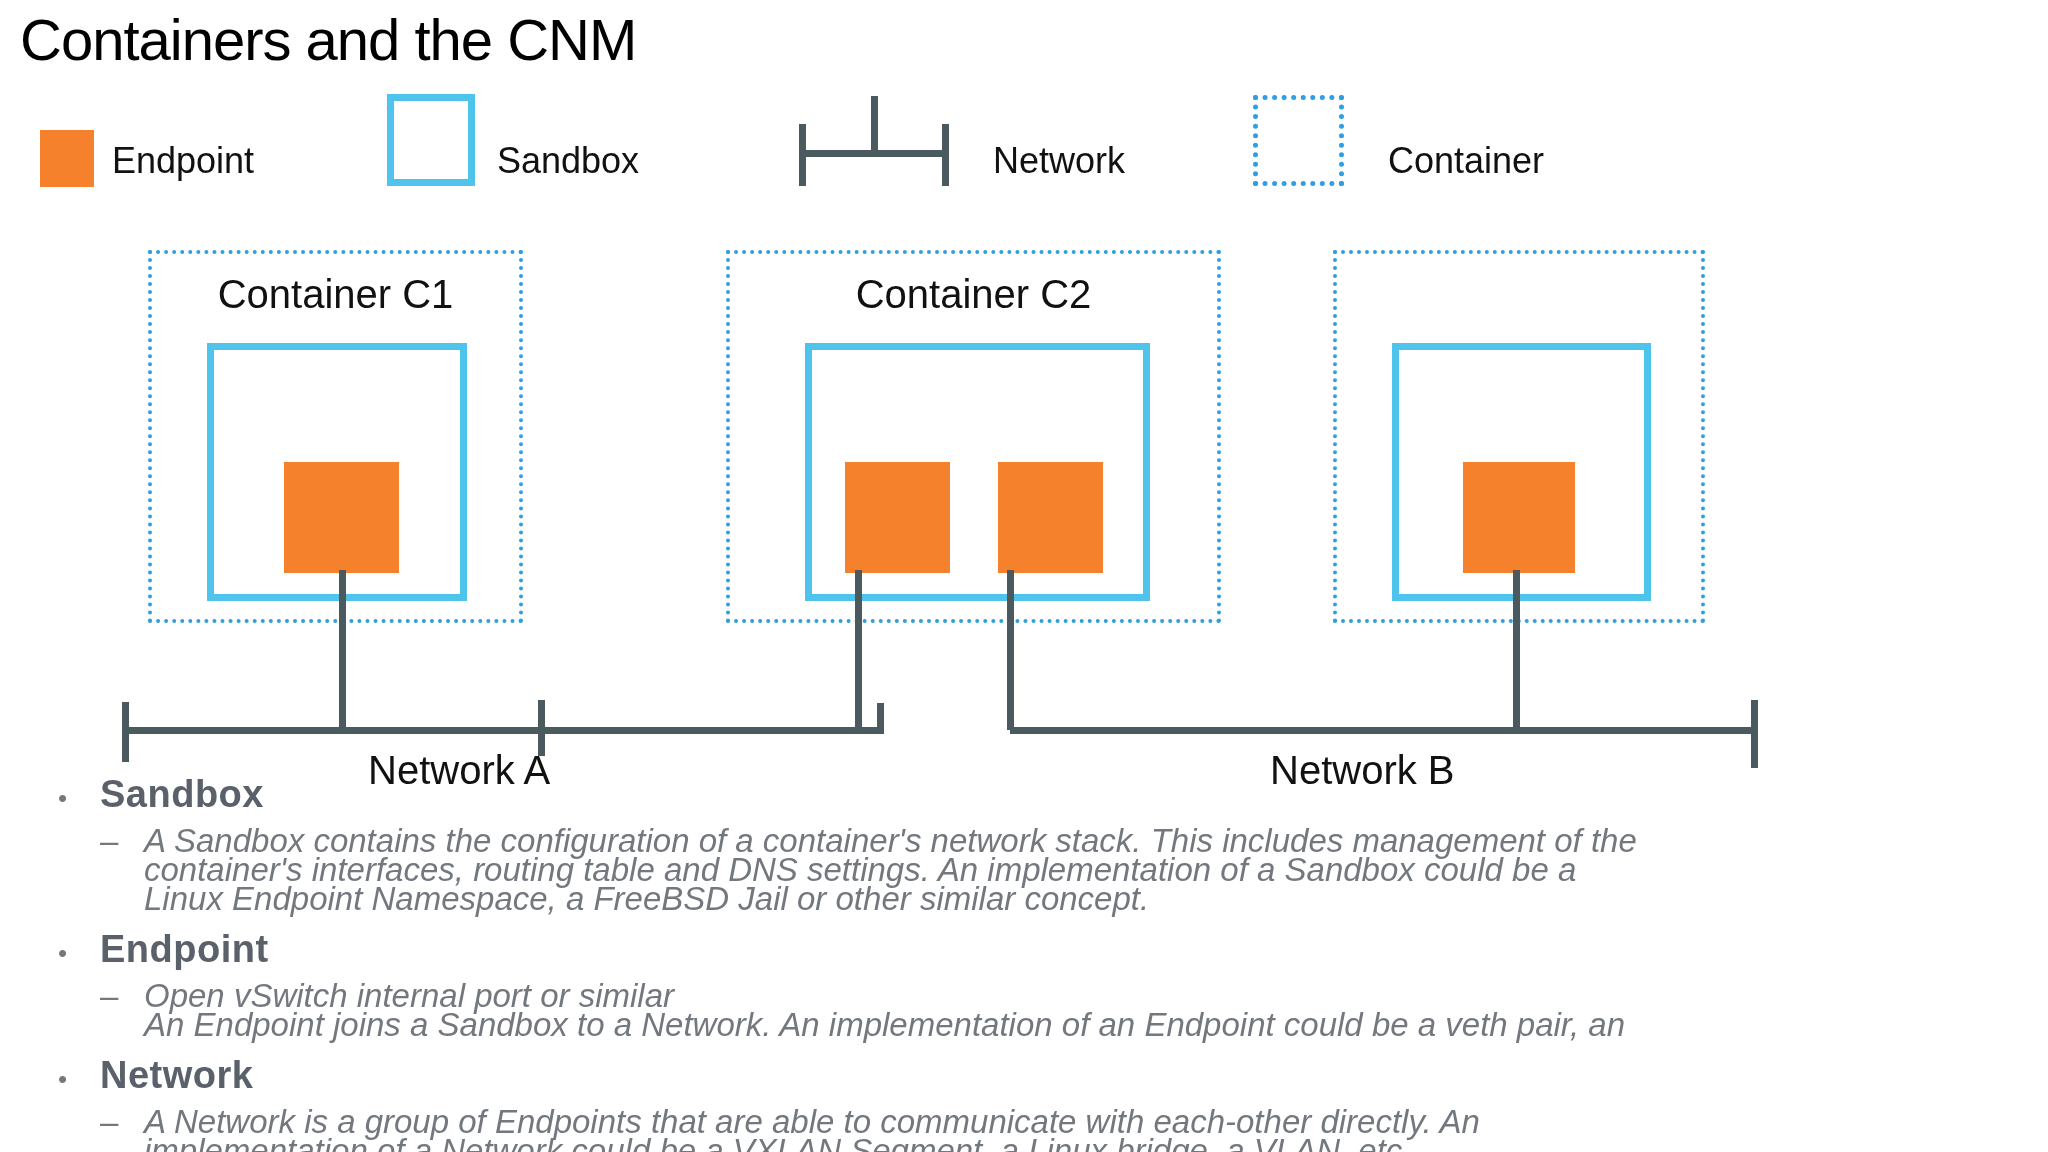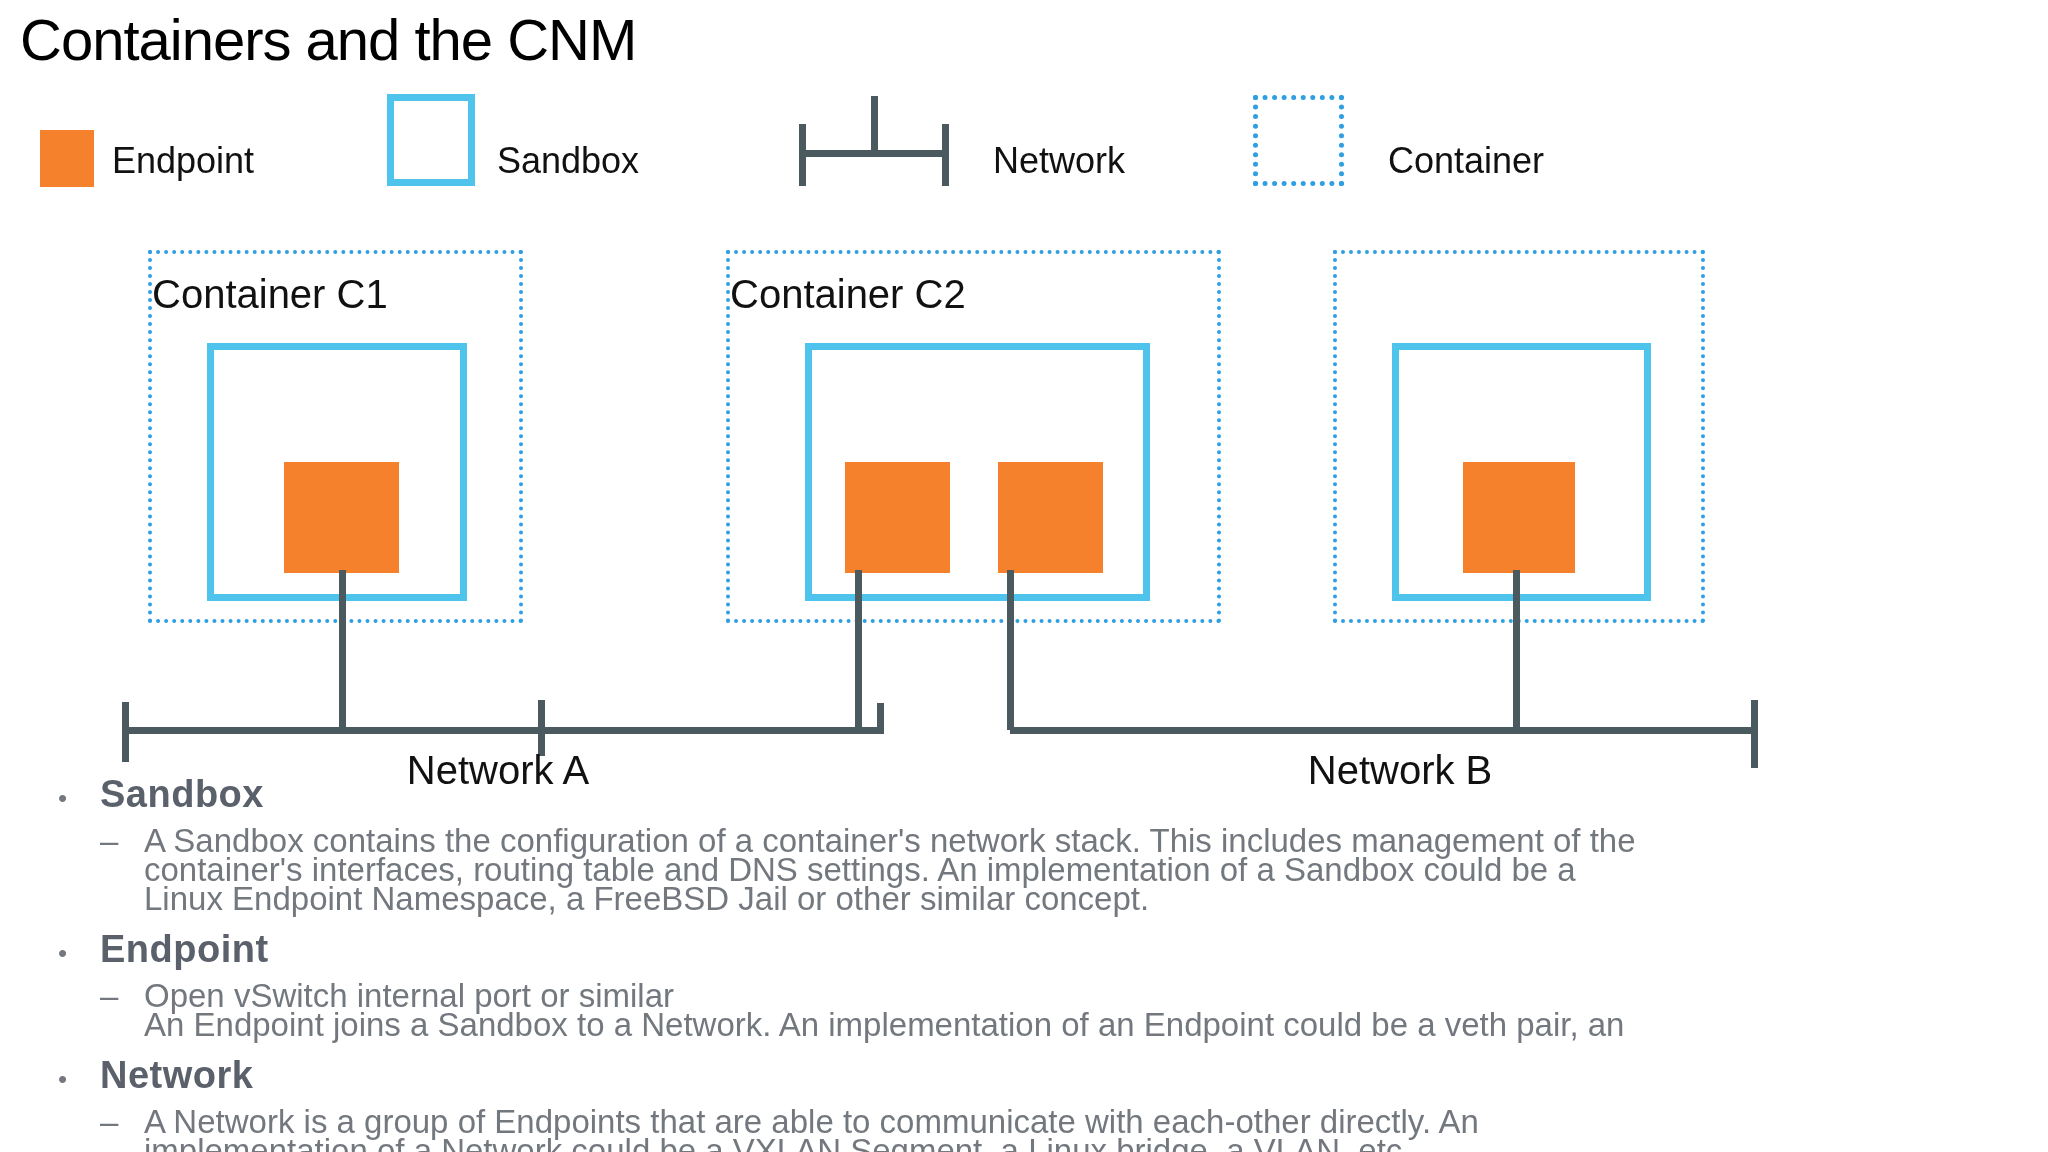--- a/index.html
+++ b/index.html
@@ -14,36 +14,36 @@
   .swatch-endpoint{position:absolute;left:40px;top:130px;width:54px;height:57px;background:var(--endpoint);}
   .swatch-sandbox{position:absolute;left:387px;top:94px;width:88px;height:92px;background:#fff;
                   border:7px solid var(--sandbox);box-sizing:border-box;}
   .swatch-container{position:absolute;left:1253px;top:95px;width:91px;height:91px;
                   border:5px dotted var(--container_dot);box-sizing:border-box;}
   .nline{position:absolute;background:var(--line);}
 
   
   .container-box{position:absolute;top:250px;height:373px;border:4px dotted var(--container_dot);
                  box-sizing:border-box;}
-  .container-label{position:absolute;top:18px;left:0;right:0;text-align:left;
+  .container-label{position:absolute;top:18px;left:0;right:0;text-align:center;
                    font-size:40px;color:var(--label);}
   .sandbox-box{position:absolute;top:89px;height:258px;background:#fff;
                border:7px solid var(--sandbox);box-sizing:border-box;}
   .endpoint-sq{position:absolute;top:208px;height:111px;background:var(--endpoint);}
-  .net-label{position:absolute;top:748px;width:260px;text-align:center;
+  .net-label{position:absolute;top:748px;width:260px;
              font-size:40px;color:var(--label);}
 
   
   .textblock{position:absolute;left:48px;top:772px;width:1950px;}
   .sec-head{display:flex;align-items:baseline;line-height:44px;}
   .sec-bullet{width:42px;padding-left:10px;font-size:26px;color:var(--body);}
   .sec-heading{font-size:38px;font-weight:bold;color:var(--heading);letter-spacing:0.5px;}
   .sec-para{display:flex;margin:6px 0 14px 0;padding-left:52px;}
   .sec-dash{width:44px;font-size:33px;color:var(--body);line-height:29px;}
-  .sec-lines{flex:1;}
+  .sec-lines{flex:1;font-style:italic;}
   .tline{display:block;font-size:33px;line-height:29px;color:var(--body);}
 </style>
 </head>
 <body>
 
 <div class="slide">
 
   <div class="title">Containers and the CNM</div>
 
   <div class="swatch-endpoint"></div>

